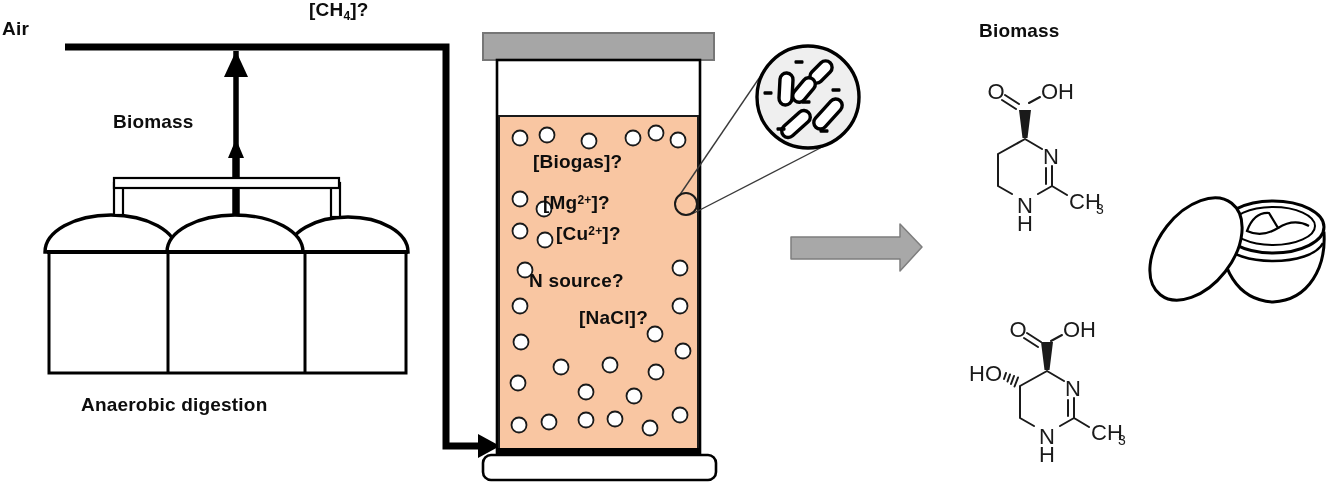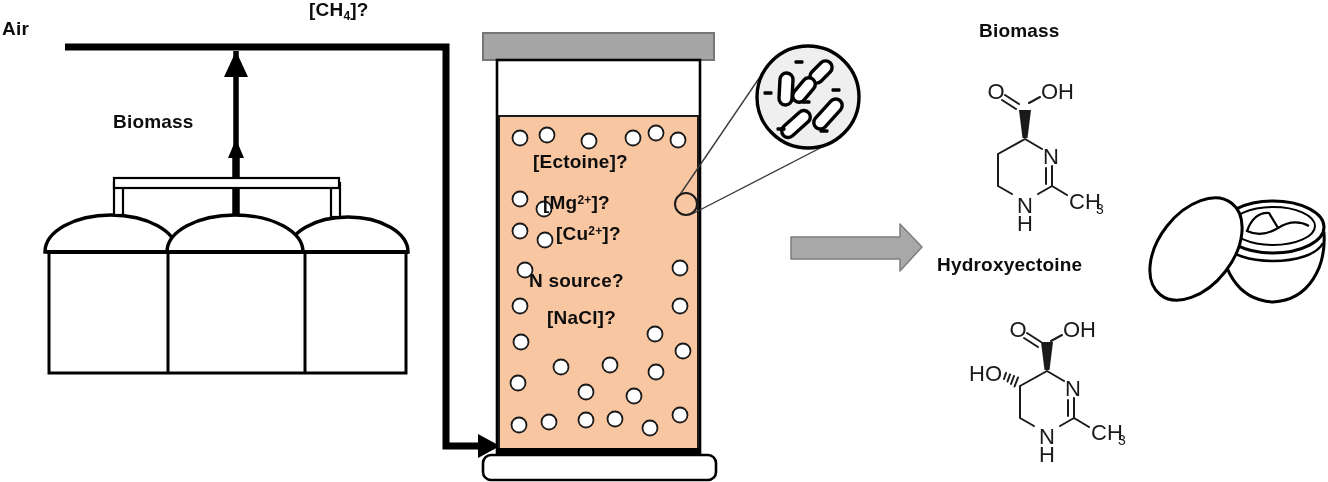--- a/index.html
+++ b/index.html
@@ -181,29 +181,29 @@
       <ellipse cx="1196" cy="249" rx="58" ry="37" transform="rotate(-52 1196 249)" fill="#fff" stroke="#000" stroke-width="3"></ellipse>
     </g>
   </svg>
 
   <div class="lbl" style="left:2px;top:19px">Air</div>
 
   <div class="lbl" style="left:309px;top:0px"><span>[CH</span><span class="sub">4</span><span>]?</span></div>
 
   <div class="lbl" style="left:113px;top:112px">Biomass</div>
 
+  <div class="lbl" style="left:81px;top:395px">Anaerobic digestion</div>
 
 
   <div class="lbl" style="left:979px;top:21px">Biomass</div>
 
-  <div class="lbl" style="left:937px;top:255px">Hydroxyectoine</div>
-
-  <div class="lbl" style="left:533px;top:152px">[Ectoine]?</div>
+
+  <div class="lbl" style="left:533px;top:152px">[Biogas]?</div>
 
   <div class="lbl" style="left:543px;top:193px"><span>[Mg</span><span class="sup">2+</span><span>]?</span></div>
 
   <div class="lbl" style="left:556px;top:224px"><span>[Cu</span><span class="sup">2+</span><span>]?</span></div>
 
   <div class="lbl" style="left:529px;top:271px">N source?</div>
 
-  <div class="lbl" style="left:547px;top:308px">[NaCl]?</div>
+  <div class="lbl" style="left:579px;top:308px">[NaCl]?</div>
 
 </div>
 
 </body></html>

